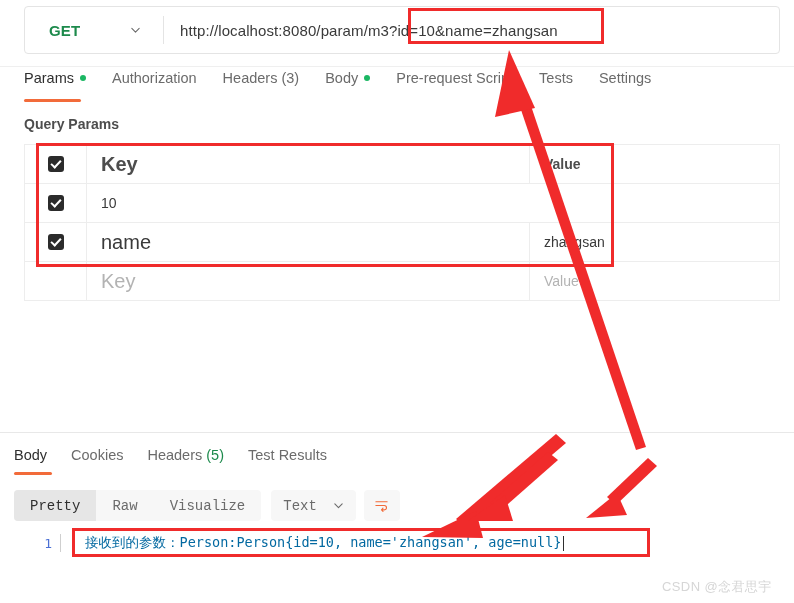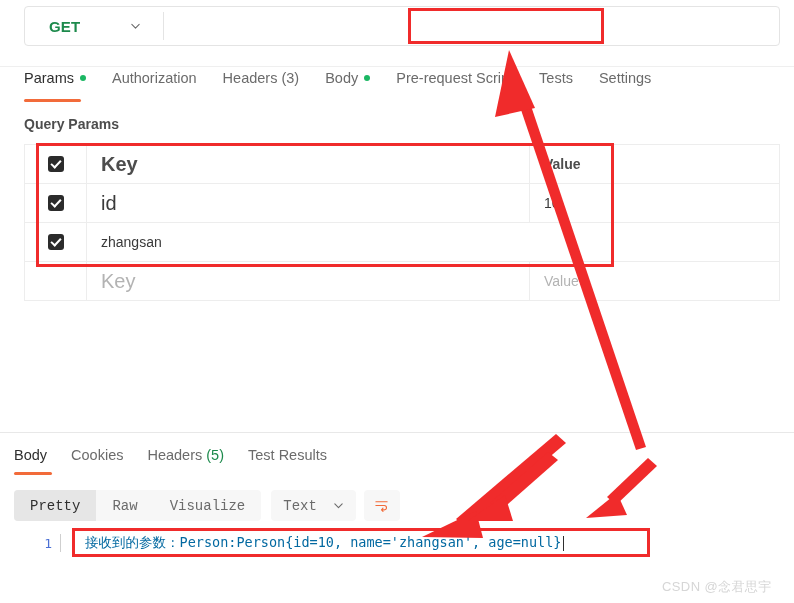--- a/index.html
+++ b/index.html
@@ -13,21 +13,21 @@
   #app {
     position: relative;
     width: 794px; height: 603px;
     background: #ffffff;
   }
 
   
   .url-bar {
     position: absolute;
     left: 24px; top: 6px;
-    width: 756px; height: 40px;
+    width: 756px; height: 48px;
     border: 1px solid #e4e4e4;
     border-radius: 4px;
     background: #fff;
     display: flex;
     align-items: center;
   }
   .method-box {
     width: 138px; height: 100%;
     display: flex; align-items: center;
     padding-left: 24px;
@@ -308,20 +308,23 @@
 <div id="app">
 
   <div class="url-bar">
     <div class="method-box">
       <span class="method-label">GET</span>
       <svg class="method-caret" viewBox="0 0 12 12" fill="none">
         <path d="M2 4.3 L6 8.3 L10 4.3" stroke="currentColor" stroke-width="1.2" stroke-linecap="round" stroke-linejoin="round"></path>
       </svg>
     </div>
     <div class="method-divider"></div>
+    <div class="url-input-wrap">
+      <span class="url-text">http://localhost:8080/param/m3?id=10&amp;name=zhangsan</span>
+    </div>
   </div>
 
   <div class="tabs-hairline"></div>
   <div class="req-tabs">
     <div class="tab active">
       <span>Params</span><span class="dot"></span>
     </div>
     <div class="tab">
       <span>Authorization</span>
     </div>
@@ -352,28 +355,28 @@
         <span class="cbx"></span>
       </div>
       <div class="pcell-key">Key</div>
       <div class="pcell-val">Value</div>
     </div>
 
     <div class="prow">
       <div class="pcell-check">
         <span class="cbx"></span>
       </div>
-      <div class="pcell-key">id</div>
       <div class="pcell-val">10</div>
     </div>
 
     <div class="prow">
       <div class="pcell-check">
         <span class="cbx"></span>
       </div>
+      <div class="pcell-key">name</div>
       <div class="pcell-val">zhangsan</div>
     </div>
 
     <div class="prow empty">
       <div class="pcell-check"></div>
       <div class="pcell-key">Key</div>
       <div class="pcell-val">Value</div>
     </div>
 
   </div>

